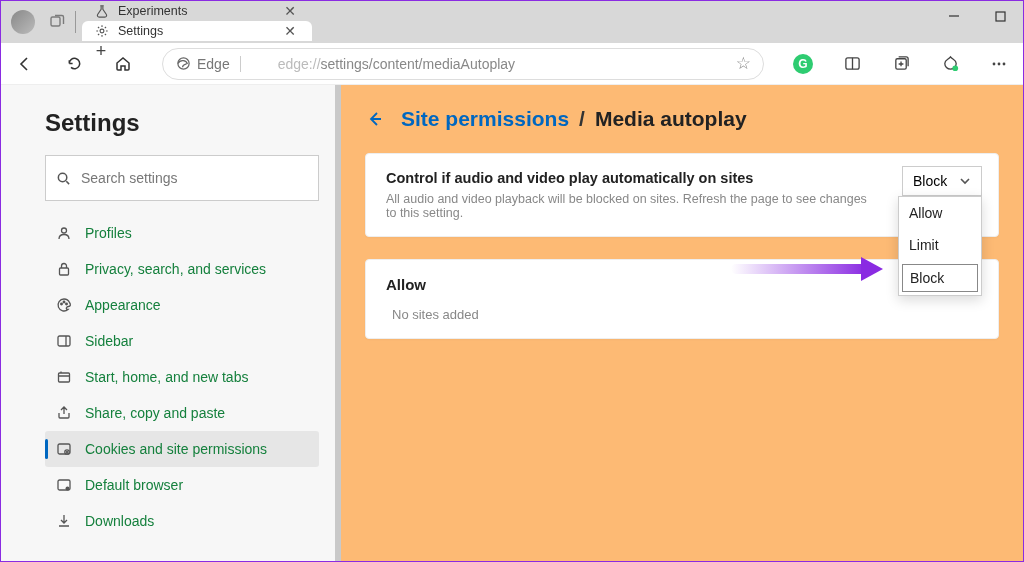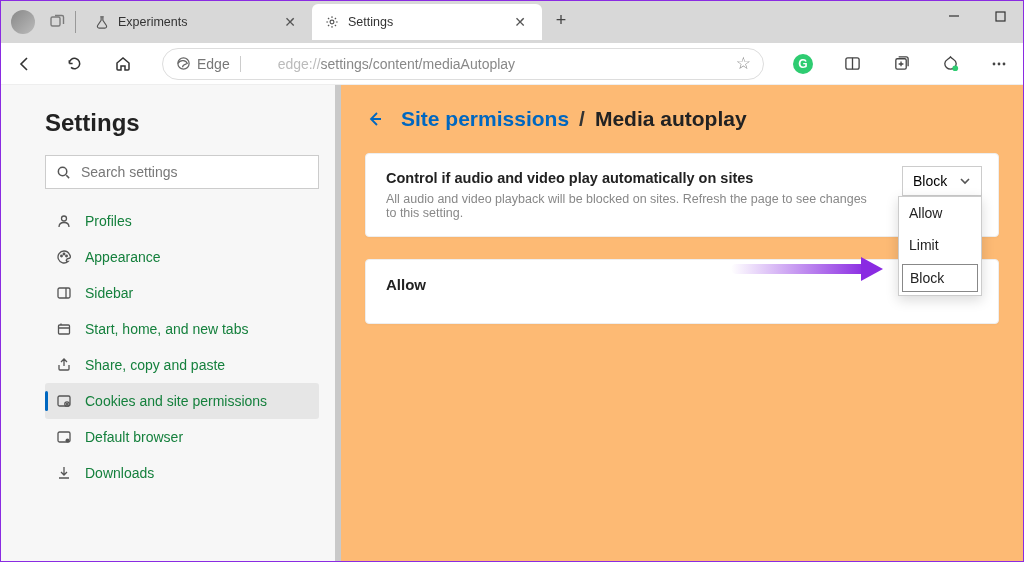--- a/index.html
+++ b/index.html
@@ -3,21 +3,21 @@
 <meta charset="utf-8">
 <style>
 * { margin: 0; padding: 0; box-sizing: border-box; font-family: "Segoe UI", Arial, sans-serif; }
 body { width: 1024px; height: 562px; overflow: hidden; background: #fff; border: 1px solid #8a2be2; }
 
 
 .titlebar { height: 42px; background: #d8d8d8; display: flex; align-items: flex-end; position: relative; }
 .avatar { width: 24px; height: 24px; border-radius: 50%; background: linear-gradient(135deg,#888,#bbb); margin: 0 8px 9px 10px; }
 .win-tab-icon { width: 16px; height: 16px; margin: 0 10px 13px 6px; opacity: .7; }
 .tab-sep { width: 1px; height: 22px; background: #999; margin-bottom: 10px; margin-right: 6px; }
-.tabs { display: flex; align-items: center; height: 100%; }
+.tabs { display: flex; align-items: flex-start; height: 100%; flex-direction: column; }
 .tab { display: flex; align-items: center; height: 36px; padding: 0 12px; min-width: 230px; font-size: 12.5px; color: #333; position: relative; border-radius: 6px 6px 0 0; }
 .tab.inactive { background: transparent; }
 .tab.active { background: #fff; }
 .tab-ico { width: 16px; height: 16px; margin-right: 8px; display:flex; align-items:center; justify-content:center; color:#555;}
 .tab-title { flex: 1; white-space: nowrap; overflow: hidden; text-overflow: ellipsis; }
 .tab-close { font-size: 14px; color:#555; padding: 2px 4px; }
 .newtab { width: 30px; height: 30px; display:flex; align-items:center; justify-content:center; color:#444; font-size: 18px; margin-bottom: 3px; margin-left: 4px;}
 .win-controls { position: absolute; right: 0; top: 0; display:flex; }
 .win-btn { width: 46px; height: 30px; display:flex; align-items:center; justify-content:center; color:#333; font-size: 13px; }
 
@@ -29,21 +29,21 @@
 .addr-sep { width:1px; height:16px; background:#ccc; margin: 0 10px; }
 .url { color:#888;margin-left:27px; }
 .url .muted { color:#bbb; }
 .star { margin-left:auto; color:#888; font-size: 17px; }
 .ext-dot { width:20px; height:20px; border-radius:50%; background:#2ecc71; display:flex; align-items:center; justify-content:center; color:#fff; font-size:12px; font-weight:bold;}
 
 
 .content { display:flex; height: calc(562px - 42px - 42px - 2px); background:#f7f7f7; }
 .sidebar { width: 340px; background:#f7f7f7; padding: 24px 16px 0 44px; position:relative; border-right: 6px solid #c9c9c9; }
 .sidebar h1 { font-size: 24px; font-weight: 600; color:#222; margin-bottom: 18px; }
-.search { display:flex; align-items:center; border:1px solid #ccc; background:#fff; height: 34px; padding: 8px 10px; font-size:14px; color:#777; margin-bottom: 14px; }
+.search { display:flex; align-items:center; border:1px solid #ccc; background:#fff; height: 46px; padding: 8px 10px; font-size:14px; color:#777; margin-bottom: 14px; }
 .search-ico { margin-right: 10px; color:#666; }
 .menu { list-style:none; }
 .menu li { display:flex; align-items:center; height: 36px; font-size: 14px; color:#15803d; padding: 0 10px; border-radius: 3px; position:relative; cursor:pointer;}
 .menu li .mico { width:18px; height:18px; margin-right: 12px; display:flex; align-items:center; justify-content:center; color:#555; font-size:15px;}
 .menu li.active { background:#e6e6e6; }
 .menu li.active::before { content:""; position:absolute; left:0; top:8px; bottom:8px; width:3px; background:#0067c0; border-radius:2px; }
 
 .main { flex:1; padding: 22px 24px; overflow:auto; background:#fdba74; position:relative;}
 .breadcrumb { display:flex; align-items:center; gap: 10px; font-size: 21px; margin-bottom: 22px; }
 .back-arrow { color:#0067c0; font-size: 20px; width:26px; }
@@ -197,20 +197,29 @@
             <svg width="16" height="16" viewBox="0 0 16 16" fill="none" stroke="#555" stroke-width="1.3">
               <circle cx="8" cy="5.5" r="2.5"></circle>
               <path d="M3 14c0-2.8 2.2-4.5 5-4.5s5 1.7 5 4.5"></path>
             </svg>
           </span>
           <span>Profiles</span>
         </li>
       <li>
           <span class="mico">
             <svg width="16" height="16" viewBox="0 0 16 16" fill="none" stroke="#555" stroke-width="1.3">
+              <rect x="3.5" y="7" width="9" height="7" rx="1"></rect>
+              <path d="M5.5 7V5a2.5 2.5 0 0 1 5 0v2"></path>
+            </svg>
+          </span>
+          <span>Privacy, search, and services</span>
+        </li>
+      <li>
+          <span class="mico">
+            <svg width="16" height="16" viewBox="0 0 16 16" fill="none" stroke="#555" stroke-width="1.3">
               <path d="M8 2a6 6 0 1 0 4 10.5c-3 0-1.5-3 .5-3s2.5-2 1-4A6 6 0 0 0 8 2z"></path>
               <circle cx="5.5" cy="7" r=".8" fill="#555"></circle>
               <circle cx="8" cy="5" r=".8" fill="#555"></circle>
               <circle cx="10.5" cy="7" r=".8" fill="#555"></circle>
             </svg>
           </span>
           <span>Appearance</span>
         </li>
       <li>
           <span class="mico">
@@ -294,20 +303,21 @@
       </div>
       <div class="dropdown-menu">
         <div>Allow</div>
         <div>Limit</div>
         <div class="selected">Block</div>
       </div>
     </div>
 
     <div class="card">
       <div class="section-h">Allow</div>
+      <div class="empty">No sites added</div>
     </div>
 
     <div class="arrow" style="left:390px; top:172px; width:160px; height:24px;">
       <div class="arrow-line" style="left:0; top:7px; width:135px;"></div>
       <div class="arrow-head" style="left:130px; top:0;"></div>
     </div>
   </main>
 </div>
 
 </body></html>

